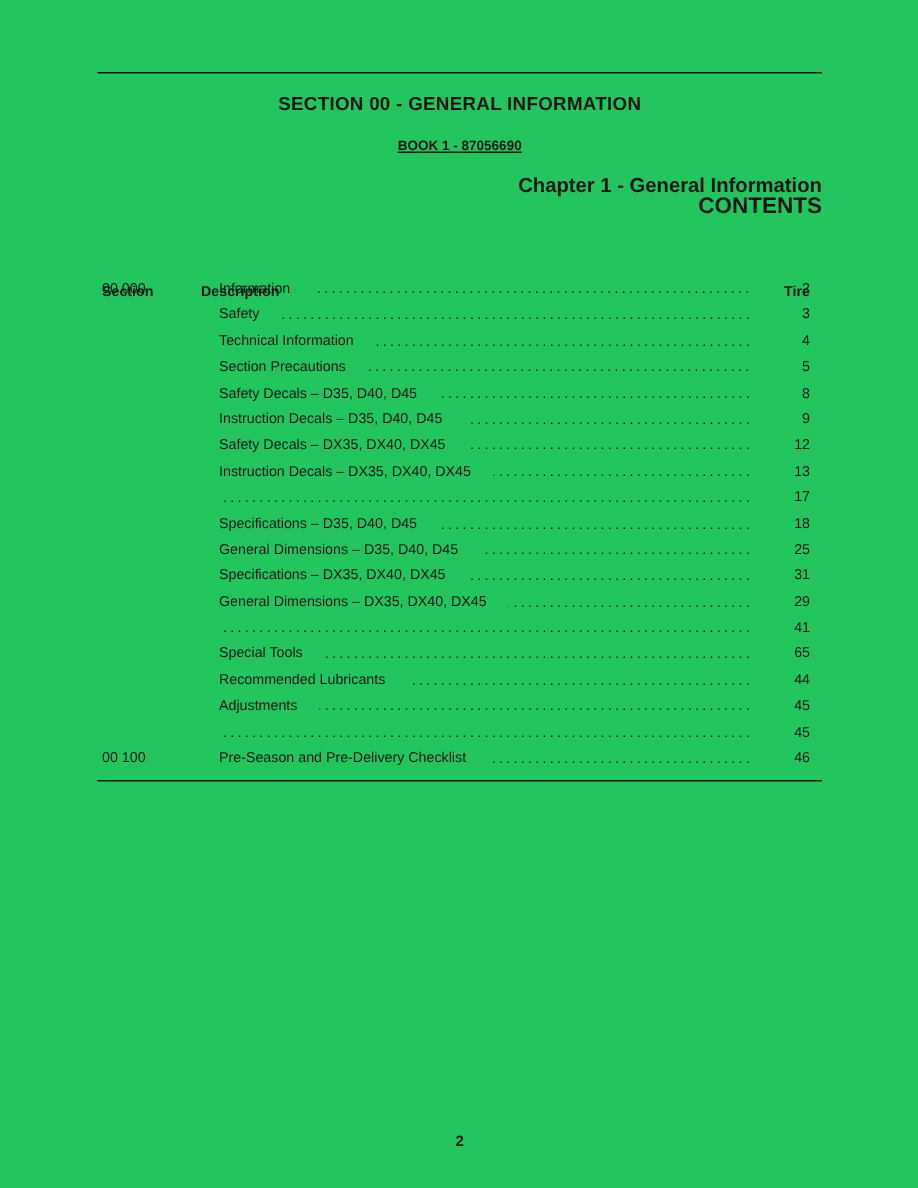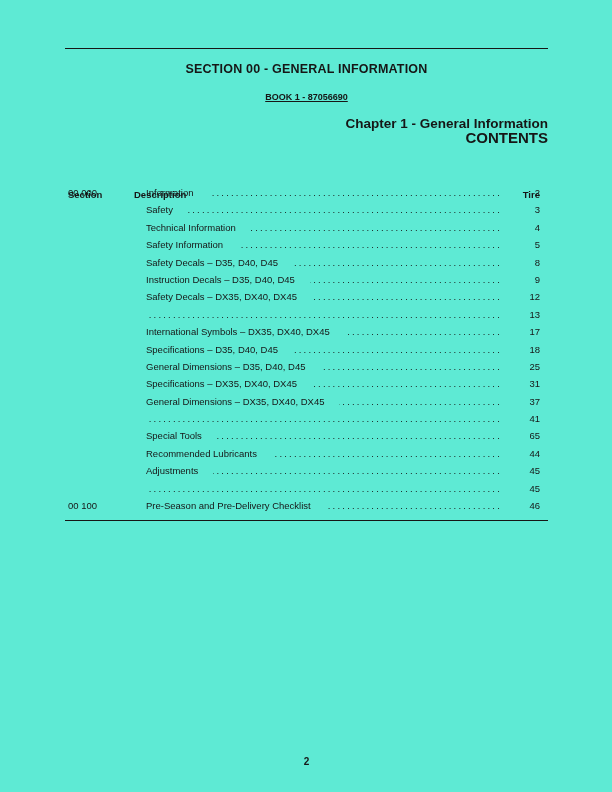--- a/index.html
+++ b/index.html
@@ -5,21 +5,21 @@
   html, body {
     margin: 0;
     padding: 0;
     background: #ffffff;
   }
   .page {
     position: relative;
     width: 612px;
     height: 792px;
     margin: 0 auto;
-    background: #5eead4;
+    background: #22c55e;
     font-family: "Liberation Sans", sans-serif;
     color: #161616;
     overflow: hidden;
   }
   .rule {
     position: absolute;
     left: 65px;
     width: 483px;
     border-top: 1.2px solid #161616;
   }
@@ -169,21 +169,21 @@
         <span class="col-page">3</span>
       </div>
       <div class="toc-row">
         <span class="col-section"></span>
         <span class="col-desc">Technical Information</span>
         <span class="leader">................................................................................................................................................................</span>
         <span class="col-page">4</span>
       </div>
       <div class="toc-row">
         <span class="col-section"></span>
-        <span class="col-desc">Safety Information</span>
+        <span class="col-desc">Section Precautions</span>
         <span class="leader">................................................................................................................................................................</span>
         <span class="col-page">5</span>
       </div>
       <div class="toc-row">
         <span class="col-section"></span>
         <span class="col-desc">Safety Decals – D35, D40, D45</span>
         <span class="leader">................................................................................................................................................................</span>
         <span class="col-page">8</span>
       </div>
       <div class="toc-row">
@@ -193,26 +193,26 @@
         <span class="col-page">9</span>
       </div>
       <div class="toc-row">
         <span class="col-section"></span>
         <span class="col-desc">Safety Decals – DX35, DX40, DX45</span>
         <span class="leader">................................................................................................................................................................</span>
         <span class="col-page">12</span>
       </div>
       <div class="toc-row">
         <span class="col-section"></span>
+        <span class="col-desc">Instruction Decals – DX35, DX40, DX45</span>
         <span class="leader">................................................................................................................................................................</span>
         <span class="col-page">13</span>
       </div>
       <div class="toc-row">
         <span class="col-section"></span>
-        <span class="col-desc">International Symbols – DX35, DX40, DX45</span>
         <span class="leader">................................................................................................................................................................</span>
         <span class="col-page">17</span>
       </div>
       <div class="toc-row">
         <span class="col-section"></span>
         <span class="col-desc">Specifications – D35, D40, D45</span>
         <span class="leader">................................................................................................................................................................</span>
         <span class="col-page">18</span>
       </div>
       <div class="toc-row">
@@ -224,21 +224,21 @@
       <div class="toc-row">
         <span class="col-section"></span>
         <span class="col-desc">Specifications – DX35, DX40, DX45</span>
         <span class="leader">................................................................................................................................................................</span>
         <span class="col-page">31</span>
       </div>
       <div class="toc-row">
         <span class="col-section"></span>
         <span class="col-desc">General Dimensions – DX35, DX40, DX45</span>
         <span class="leader">................................................................................................................................................................</span>
-        <span class="col-page">37</span>
+        <span class="col-page">29</span>
       </div>
       <div class="toc-row">
         <span class="col-section"></span>
         <span class="leader">................................................................................................................................................................</span>
         <span class="col-page">41</span>
       </div>
       <div class="toc-row">
         <span class="col-section"></span>
         <span class="col-desc">Special Tools</span>
         <span class="leader">................................................................................................................................................................</span>

